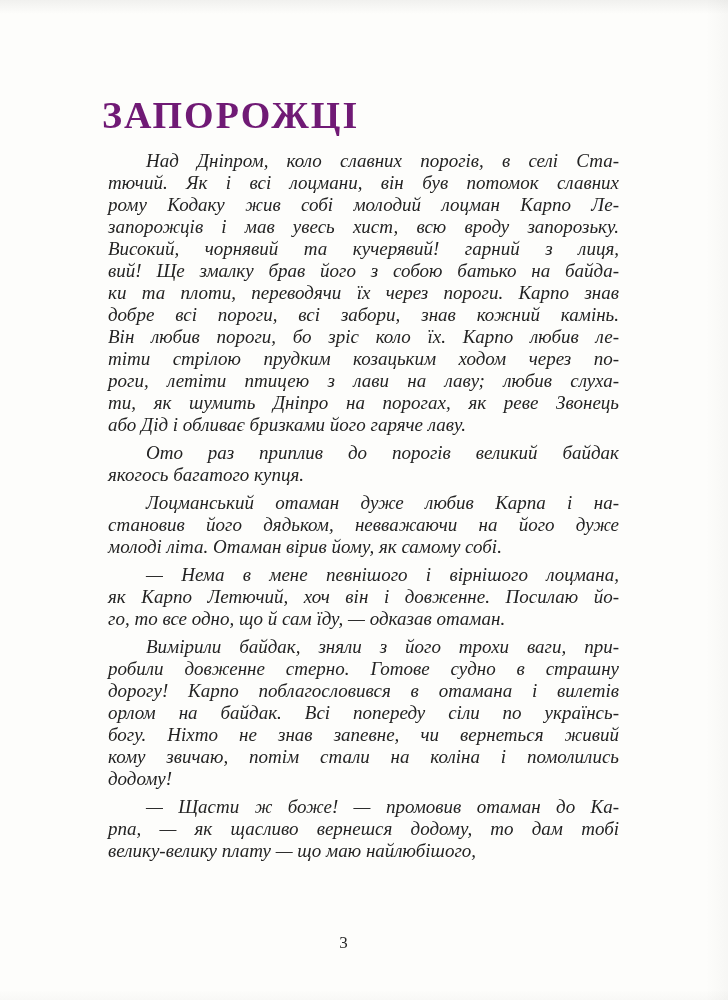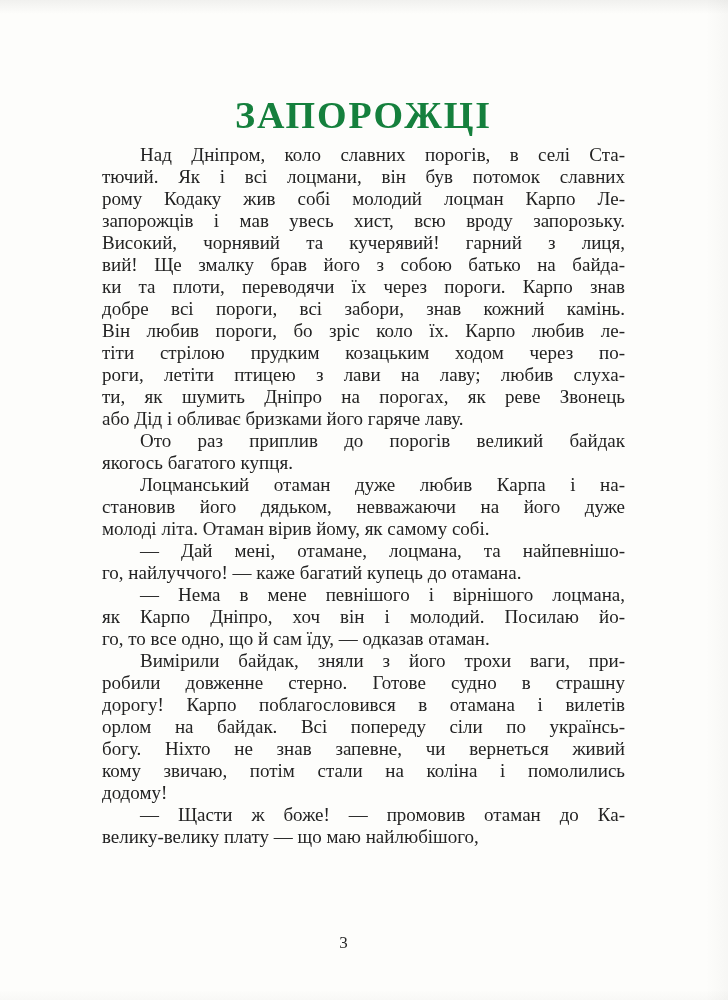--- a/index.html
+++ b/index.html
@@ -25,38 +25,38 @@
     background:
       linear-gradient(180deg, rgba(130,130,128,0.10) 0px, rgba(130,130,128,0.0) 14px),
       linear-gradient(270deg, rgba(130,130,128,0.05) 0px, rgba(130,130,128,0.0) 22px),
       linear-gradient(0deg, rgba(130,130,128,0.04) 0px, rgba(130,130,128,0.0) 10px);
   }
   .chapter-title {
     position: absolute;
     top: 70px;
     left: 102px;
     width: 523px;
-    text-align: center;
     font-size: 38px;
     line-height: 40px;
     font-weight: bold;
     letter-spacing: 2px;
-    color: #15803d;
+    color: #701a75;
     white-space: nowrap;
   }
   .text-body {
     position: absolute;
     top: 144px;
     left: 102px;
     width: 523px;
     font-size: 19px;
     line-height: 22px;
   }
   .para {
-    margin: 0;
+    margin: 6px;
+    font-style: italic;
   }
   .line {
     text-align: justify;
     text-align-last: justify;
     -moz-text-align-last: justify;
   }
   .line.first {
     text-indent: 38px;
   }
   .line.last {
@@ -98,37 +98,34 @@
       <div class="para">
         <div class="line first">Ото раз приплив до порогів великий байдак</div>
         <div class="line last">якогось багатого купця.</div>
       </div>
       <div class="para">
         <div class="line first">Лоцманський отаман дуже любив Карпа і на-</div>
         <div class="line">становив його дядьком, невважаючи на його дуже</div>
         <div class="line last">молоді літа. Отаман вірив йому, як самому собі.</div>
       </div>
       <div class="para">
-        <div class="line first">— Дай мені, отамане, лоцмана, та найпевнішо-</div>
-        <div class="line last">го, найлуччого! — каже багатий купець до отамана.</div>
-      </div>
-      <div class="para">
         <div class="line first">— Нема в мене певнішого і вірнішого лоцмана,</div>
-        <div class="line">як Карпо Дніпро, хоч він і молодий. Посилаю йо-</div>
+        <div class="line">як Карпо Летючий, хоч він і довженне. Посилаю йо-</div>
         <div class="line last">го, то все одно, що й сам їду, — одказав отаман.</div>
       </div>
       <div class="para">
         <div class="line first">Вимірили байдак, зняли з його трохи ваги, при-</div>
         <div class="line">робили довженне стерно. Готове судно в страшну</div>
         <div class="line">дорогу! Карпо поблагословився в отамана і вилетів</div>
         <div class="line">орлом на байдак. Всі попереду сіли по українсь-</div>
         <div class="line">богу. Ніхто не знав запевне, чи вернеться живий</div>
         <div class="line">кому звичаю, потім стали на коліна і помолились</div>
         <div class="line last">додому!</div>
       </div>
       <div class="para">
         <div class="line first">— Щасти ж боже! — промовив отаман до Ка-</div>
+        <div class="line">рпа, — як щасливо вернешся додому, то дам тобі</div>
         <div class="line last">велику-велику плату — що маю найлюбішого,</div>
       </div>
     </div>
 
   <div class="page-number">3</div>
 </div>
 
 </body></html>

